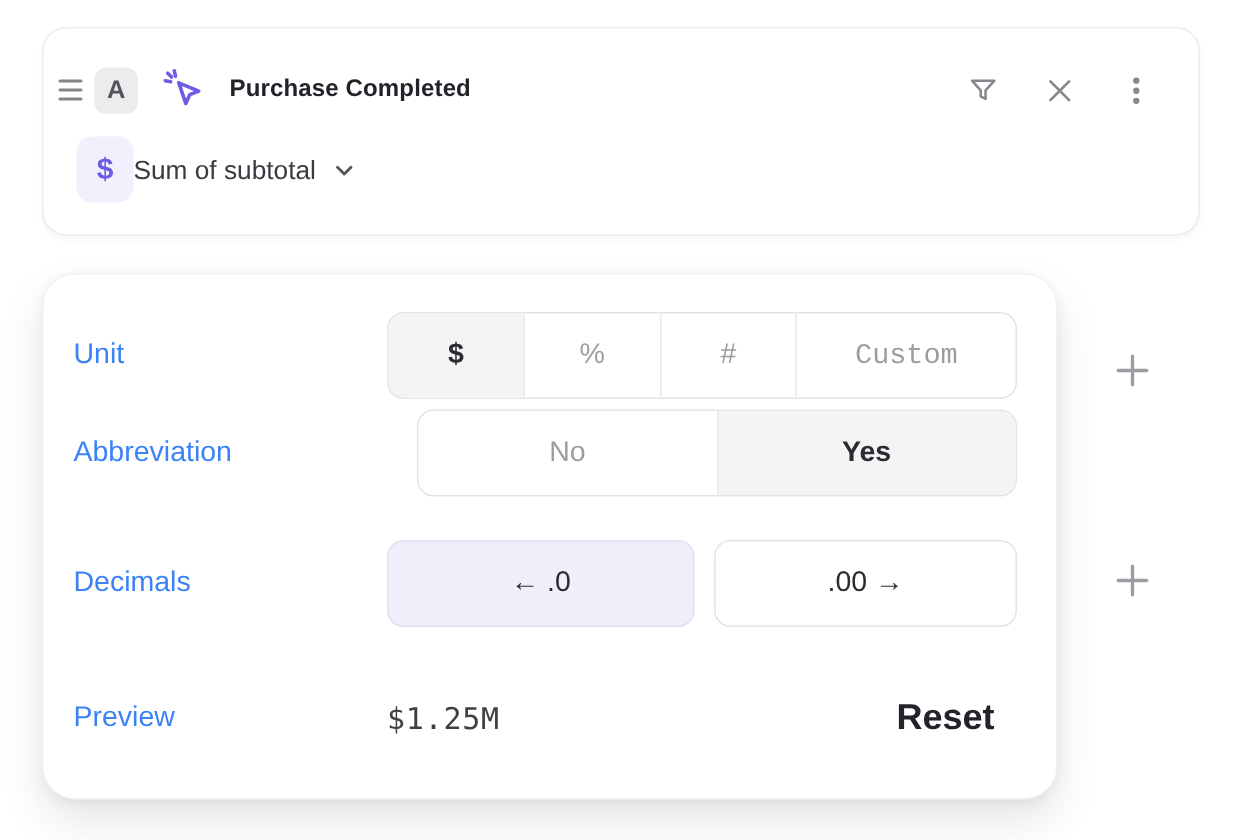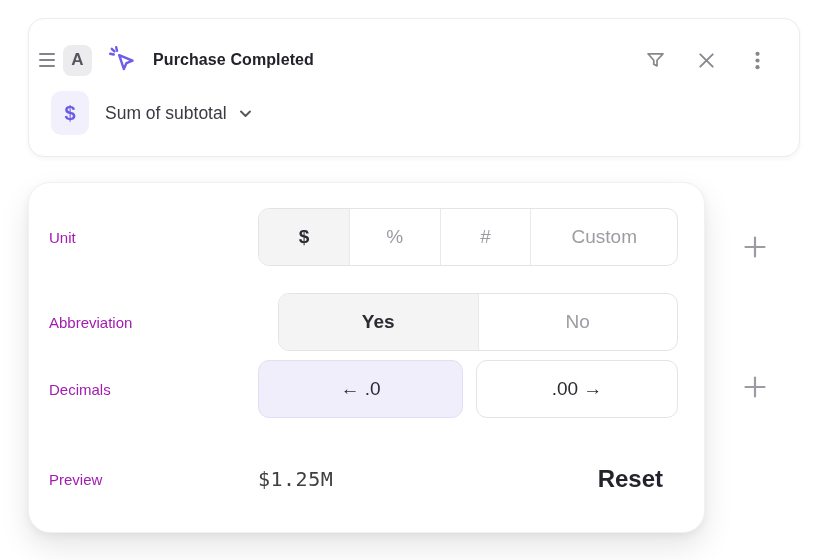--- a/index.html
+++ b/index.html
@@ -45,55 +45,55 @@
   .icon-btn { width: 24px; height: 24px; display: flex; align-items: center; justify-content: center; cursor: pointer; }
 
   .ec-row2 { display: flex; align-items: center; margin: 14px 0 0 22px; }
   .metric-chip { display: flex; align-items: center; cursor: pointer; }
   .dollar-badge {
     width: 38px; height: 44px;
     background: #f2f0fc; border-radius: 10px;
     color: #6b5be6; font-size: 20px; font-weight: 700;
     display: flex; align-items: center; justify-content: center;
   }
-  .metric-label { margin-left: 16px; font-size: 17.5px; color: #3a3a42; }
+  .metric-label { font-size: 17.5px; color: #3a3a42; }
   .chevron { margin-left: 10px; display: flex; }
 
   
   .format-panel {
     position: absolute; left: 28px; top: 182px;
     width: 677px; height: 351px;
     background: #fff;
     border: 1px solid #f1f1f3;
     border-radius: 22px;
     box-shadow: 0 14px 30px rgba(0,0,0,.10), 0 3px 8px rgba(0,0,0,.05);
   }
   .fp-row {
     position: absolute; left: 20px; right: 26px; height: 58px;
     display: flex; align-items: center;
   }
   .fp-row.r-unit    { top: 25px; }
-  .fp-row.r-abbr    { top: 110px; gap: 20px; }
+  .fp-row.r-abbr    { top: 90px; gap: 20px; }
   .fp-row.r-dec     { top: 177px; }
   .fp-row.r-preview { top: 272px; height: 48px; right: 41px; }
-  .fp-label { width: 209px; flex: none; font-size: 15px; color: #a21caf; }
+  .fp-label { width: 209px; flex: none; font-size: 19px; color: #3b82f6; }
 
   .seg {
     flex: 1; height: 58px; display: flex;
     border: 1.5px solid #e4e4e7; border-radius: 11px;
     overflow: hidden; background: #fff;
   }
   .seg-opt {
     flex: 1; display: flex; align-items: center; justify-content: center;
     font-size: 19px; color: #9c9ca3; cursor: pointer;
     border-left: 1.5px solid #e9e9eb; user-select: none;
   }
   .seg-opt:first-child { border-left: none; }
   .seg-opt.selected { background: #f4f4f5; color: #2b2b33; font-weight: 700; }
-  .seg-opt.custom { flex: 1.62; }
+  .seg-opt.custom { flex: 1.62; font-family: Liberation Mono, monospace; }
 
   .dec-btn {
     height: 58px; border-radius: 11px;
     display: flex; align-items: center; justify-content: center;
     font-size: 19px; color: #2b2b33; cursor: pointer; user-select: none;
   }
   .dec-decrease { width: 206px; background: #f1eefb; border: 1.5px solid #e3def6; }
   .dec-increase { width: 203px; margin-left: 13px; background: #fff; border: 1.5px solid #e4e4e7; }
 
   .preview-value {
@@ -174,22 +174,22 @@
       <span class="seg-opt selected">$</span>
       <span class="seg-opt">%</span>
       <span class="seg-opt">#</span>
       <span class="seg-opt custom">Custom</span>
     </div>
   </div>
 
   <div class="fp-row r-abbr">
     <span class="fp-label">Abbreviation</span>
     <div class="seg">
+      <span class="seg-opt">No</span>
       <span class="seg-opt selected">Yes</span>
-      <span class="seg-opt">No</span>
     </div>
   </div>
 
   <div class="fp-row r-dec">
     <span class="fp-label">Decimals</span>
     <span class="dec-btn dec-decrease">← .0</span>
     <span class="dec-btn dec-increase">.00 →</span>
   </div>
 
   <div class="fp-row r-preview">

